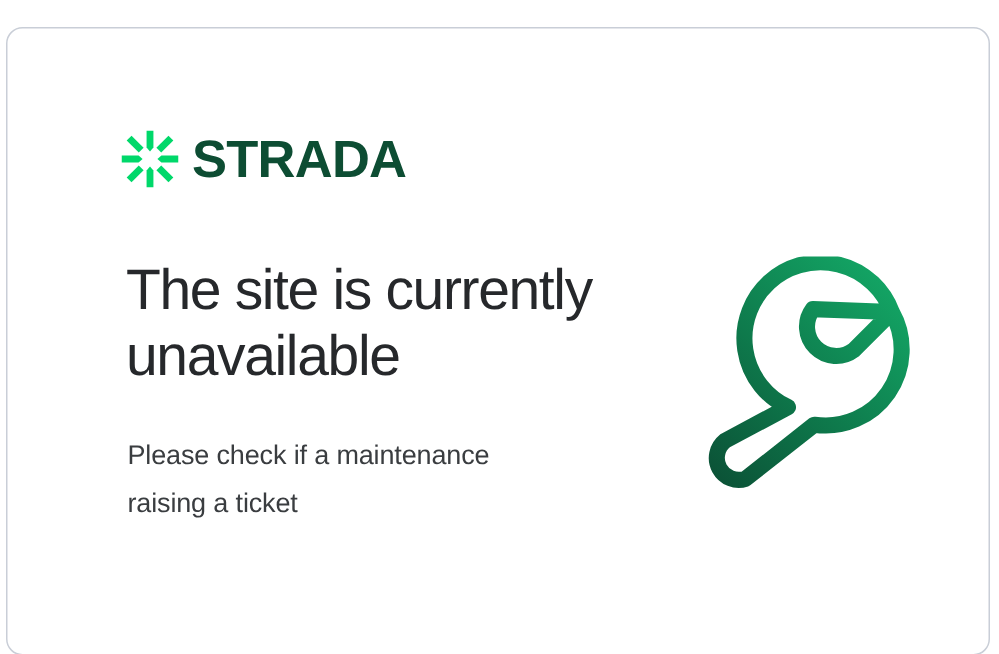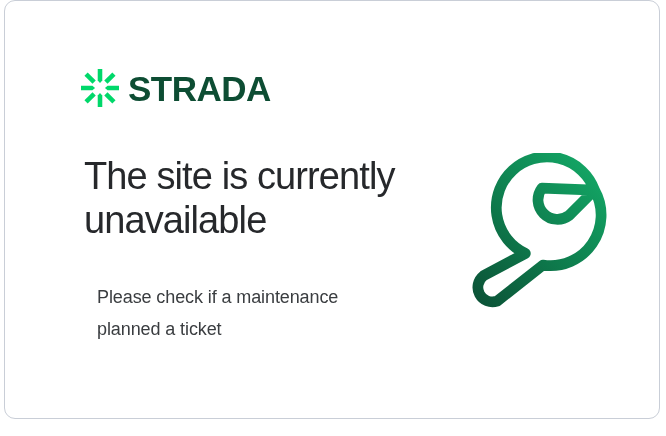--- a/index.html
+++ b/index.html
@@ -19,21 +19,21 @@
     position: relative;
     width: 666px;
     height: 436px;
     background: #ffffff;
   }
 
   
   .card {
     position: absolute;
     left: 4px;
-    top: 0;
+    top: 18px;
     width: 656px;
     height: 419px;
     box-sizing: border-box;
     background: #ffffff;
     border: 1px solid #c9ced7;
     border-radius: 11px;
   }
 
   
   .logo {
@@ -71,21 +71,21 @@
     letter-spacing: -0.9px;
     color: #26282b;
   }
 
   
   .body-copy {
     position: absolute;
     left: 80px;
     top: 268px;
     width: 320px;
-    margin: 12px;
+    margin: 0;
     font-size: 18px;
     font-weight: 400;
     line-height: 32px;
     letter-spacing: -0.1px;
     color: #3a3d40;
   }
   .body-copy .line {
     display: block;
     white-space: nowrap;
   }
@@ -128,21 +128,21 @@
       </span>
       <span class="logo-word">STRADA</span>
     </div>
 
     
     <h1 class="headline">The site is currently unavailable</h1>
 
     
     <p class="body-copy">
       <span class="line">Please check if a maintenance</span>
-      <span class="line">planned a ticket</span>
+      <span class="line">raising a ticket</span>
     </p>
 
     
     <span class="wrench-wrap">
       <svg class="wrench" viewBox="0 0 160 160" xmlns="http://www.w3.org/2000/svg" aria-hidden="true">
         <defs>
           <linearGradient id="wrenchGrad" x1="10" y1="150" x2="150" y2="10" gradientUnits="userSpaceOnUse">
             <stop offset="0" stop-color="#0b5136"></stop>
             <stop offset="0.45" stop-color="#0e7a4c"></stop>
             <stop offset="1" stop-color="#14ab68"></stop>

